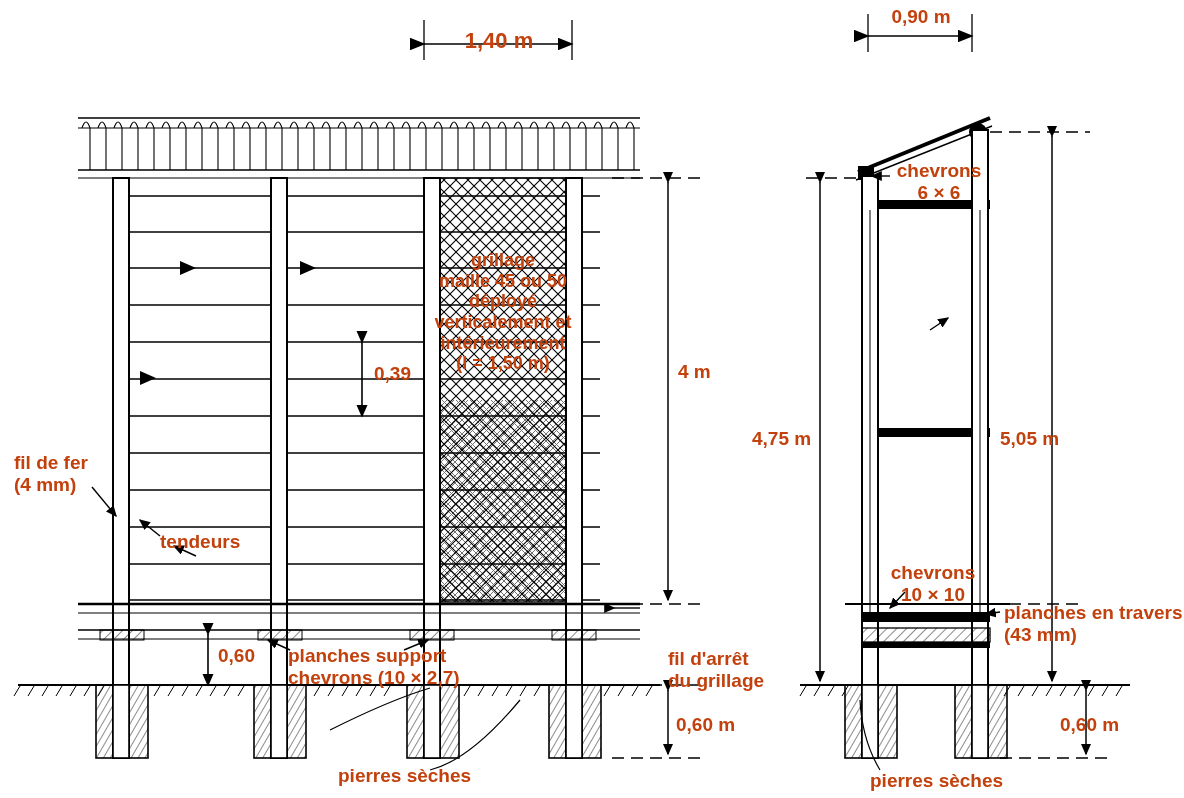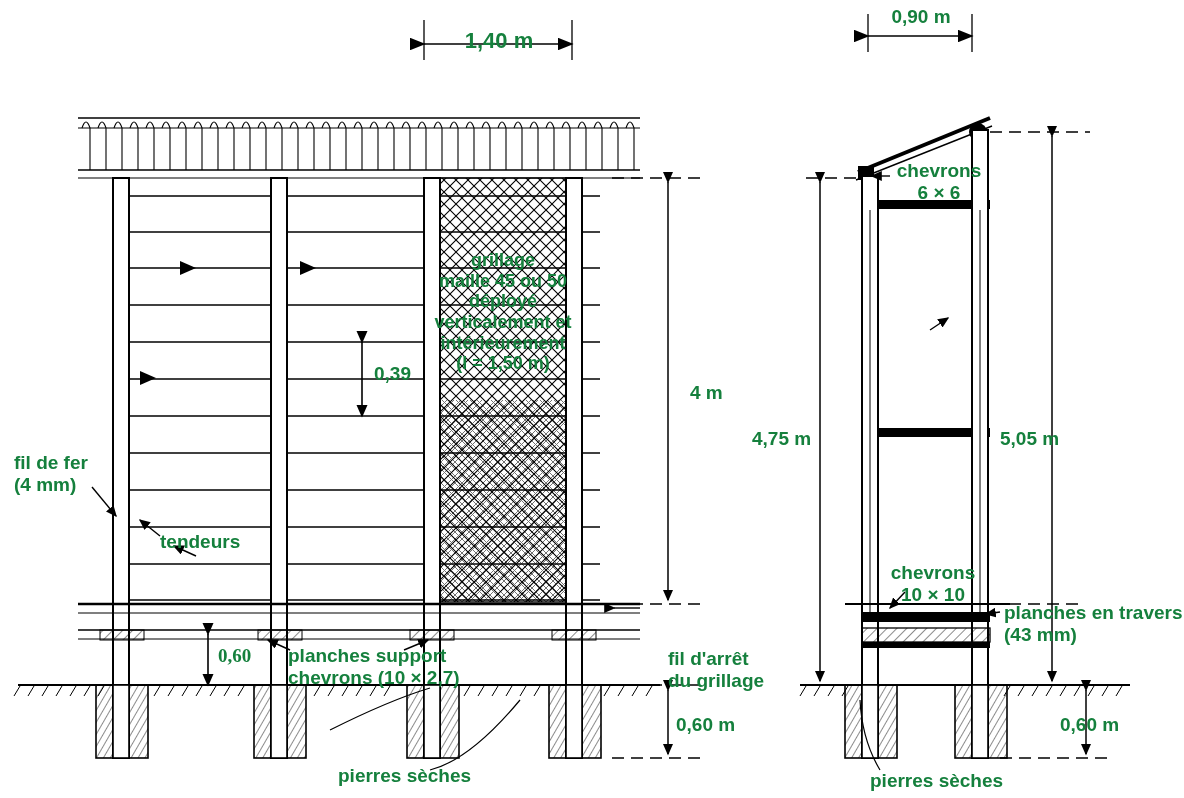--- a/index.html
+++ b/index.html
@@ -1,18 +1,18 @@
 <!DOCTYPE html>
 <html><head>
 <meta charset="utf-8">
 <style>
   html,body{margin:0;padding:0;background:#ffffff;}
   body{font-family:"Liberation Sans",sans-serif;}
   #page{position:relative;width:1184px;height:798px;background:#fff;overflow:hidden;}
-  .lbl{position:absolute;font-weight:bold;color:#15803d;line-height:1.15;white-space:pre;}
+  .lbl{position:absolute;font-weight:bold;color:#c2410c;line-height:1.15;white-space:pre;}
   .ctr{text-align:center;}
   svg{position:absolute;left:0;top:0;}
 </style>
 </head>
 <body>
 
 <div id="page">
 
   <svg width="1184" height="798">
     <defs>
@@ -201,29 +201,29 @@
 intérieurement
 (l = 1,50 m)</div>
 
   <div class="lbl" style="left:374px;top:363px;font-size:19px;">0,39</div>
 
   <div class="lbl" style="left:14px;top:452px;font-size:19px;">fil de fer
 (4 mm)</div>
 
   <div class="lbl" style="left:160px;top:531px;font-size:19px;">tendeurs</div>
 
-  <div class="lbl" style="left:218px;top:645px;font-size:19px;font-family:Liberation Serif, serif;">0,60</div>
+  <div class="lbl" style="left:218px;top:645px;font-size:19px;">0,60</div>
 
   <div class="lbl" style="left:288px;top:645px;font-size:19px;">planches support
 chevrons (10 × 2,7)</div>
 
   <div class="lbl" style="left:338px;top:765px;font-size:19px;">pierres sèches</div>
 
 
-  <div class="lbl" style="left:678px;top:382px;font-size:19px;margin-left:12px;">4 m</div>
+  <div class="lbl" style="left:678px;top:361px;font-size:19px;">4 m</div>
 
   <div class="lbl" style="left:668px;top:648px;font-size:19px;">fil d'arrêt
 du grillage</div>
 
   <div class="lbl" style="left:676px;top:714px;font-size:19px;">0,60 m</div>
 
   <div class="lbl ctr" style="left:862px;top:6px;width:118px;font-size:19px;">0,90 m</div>
 
   <div class="lbl ctr" style="left:884px;top:160px;width:110px;font-size:19px;">chevrons
 6 × 6</div>

